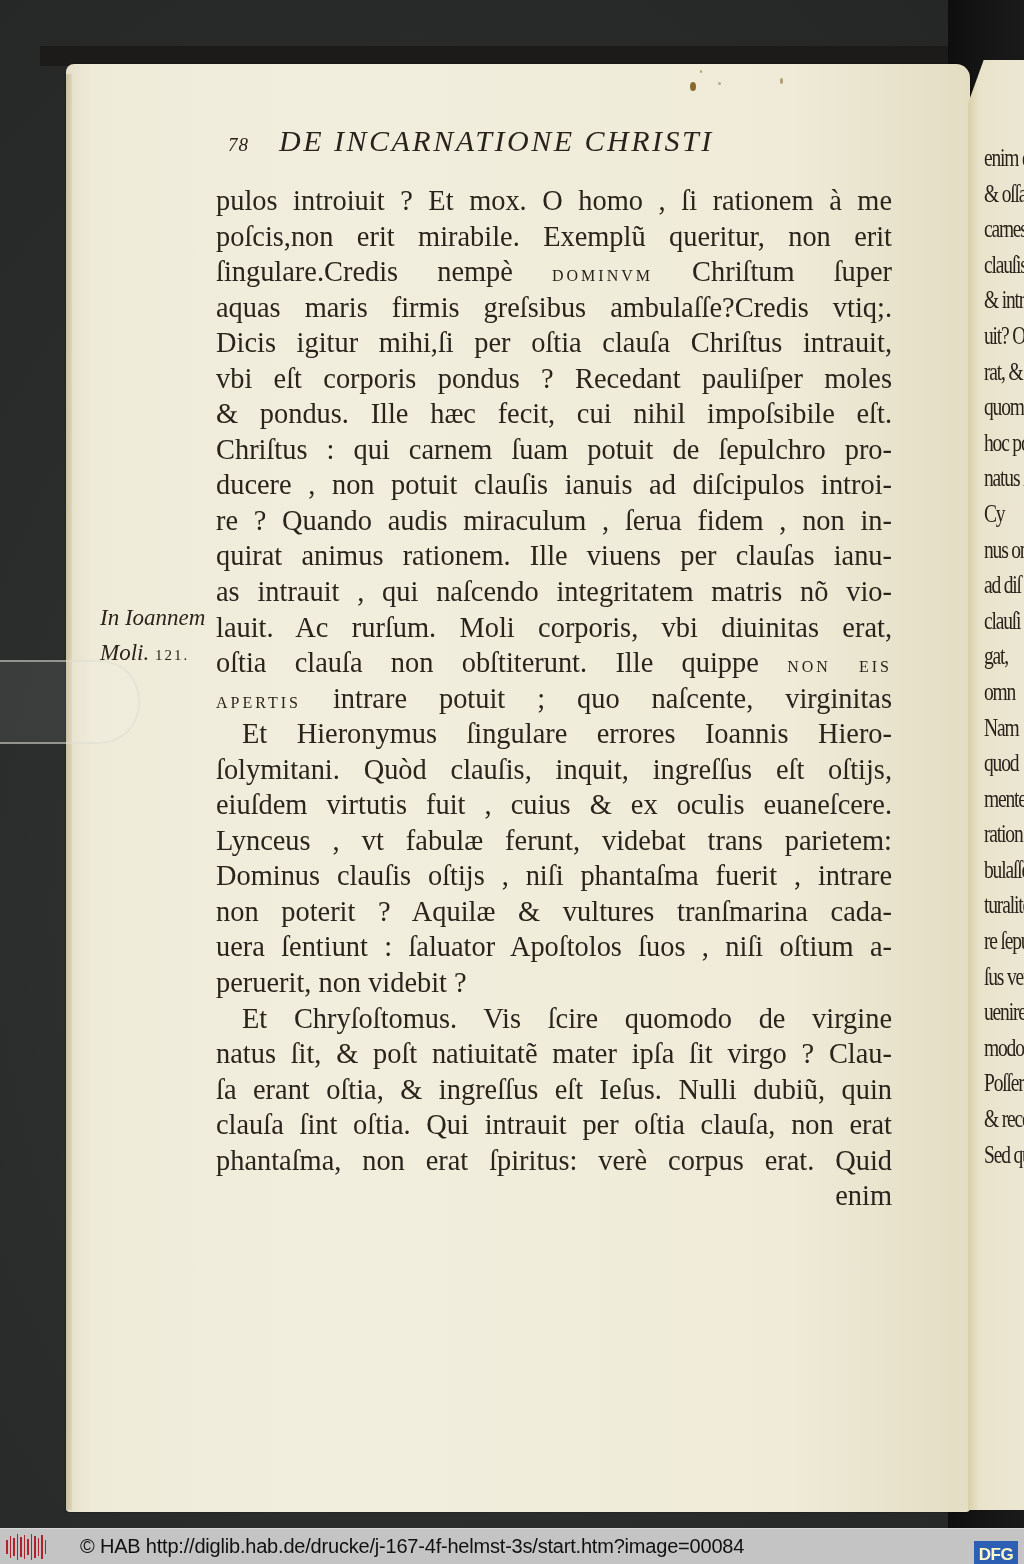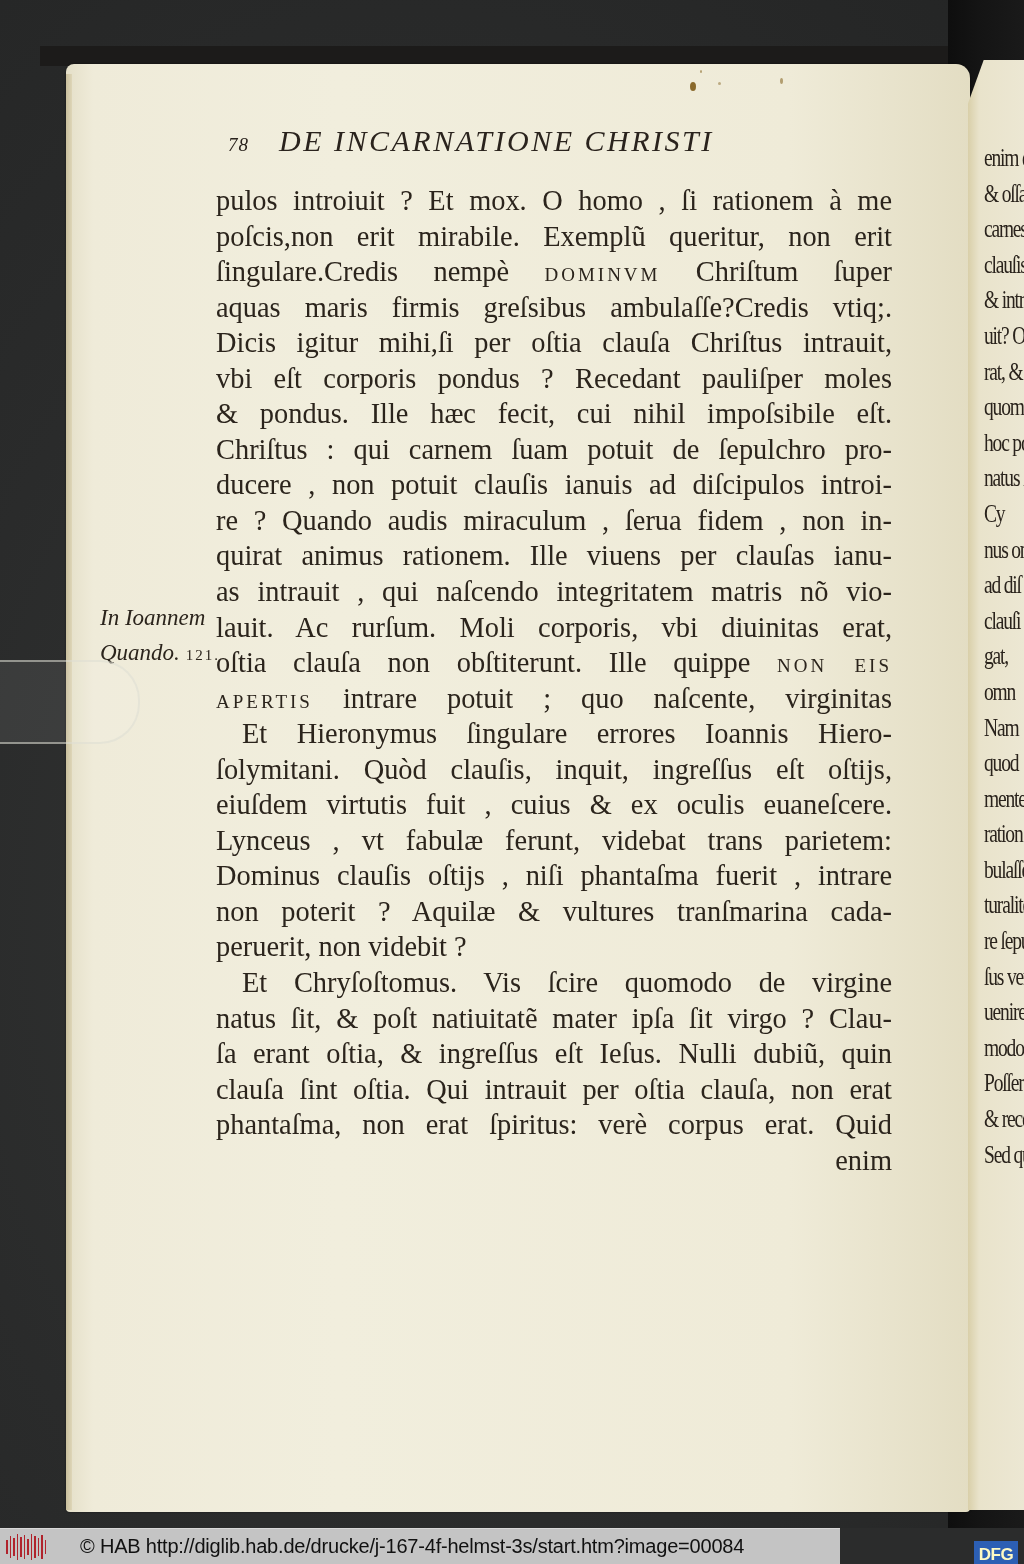--- a/index.html
+++ b/index.html
@@ -59,21 +59,21 @@
   .body-text {
     position: absolute; left: 216px; top: 170px; width: 676px;
     font-family: "Liberation Serif", serif; font-size: 28.4px; color: #2b241c;
     line-height: 35.55px;
     margin-top: 13px;
   }
   .body-text .line { height: 35.55px; white-space: nowrap; text-align: justify; text-align-last: justify; }
   .body-text .line.indent { padding-left: 26px; }
   .body-text .line.last { text-align-last: left; }
   .body-text .line.right { text-align: right; text-align-last: right; }
-  .sc { font-size: 19px; letter-spacing: 3px; }
+  .sc { font-size: 16px; letter-spacing: 3px; }
 
   .marginal-note {
     position: absolute; left: 100px; top: 600px; width: 120px;
     font-family: "Liberation Serif", serif; font-style: italic;
     font-size: 23px; color: #2b241c; line-height: 35px; white-space: nowrap;
   }
   .marginal-note .num { font-style: normal; font-size: 15px; letter-spacing: 2px; }
 
   .stain {
     position: absolute; border-radius: 50%; background: #8a6a2c;
@@ -82,21 +82,21 @@
   
   .clip {
     position: absolute; left: 0; top: 660px; width: 140px; height: 84px;
     border: 2px solid rgba(220,220,210,0.55);
     border-left: none; border-radius: 0 40px 40px 0;
     background: rgba(255,255,255,0.08);
   }
 
   
   .footer {
-    position: absolute; left: 0; top: 1528px; width: 840px; height: 36px;
+    position: absolute; left: 0; top: 1528px; width: 1024px; height: 36px;
     background: #c4c4c4; display: flex; align-items: center;
     border-top: 1px solid #d8d8d8;
   }
   .hab-logo {
     position: absolute; left: 6px; top: 5px; width: 40px; height: 26px;
     display: flex; gap: 2px; align-items: center;
   }
   .hab-logo span { display: block; width: 2px; background: #b0232c; }
   .footer-url {
     position: absolute; left: 80px; top: 6px;
@@ -157,21 +157,21 @@
   <div class="stain" style="left:700px;top:70px;width:2px;height:3px;opacity:.6"></div>
   <div class="stain" style="left:718px;top:82px;width:3px;height:3px;opacity:.5"></div>
   <div class="stain" style="left:780px;top:78px;width:3px;height:6px;opacity:.6"></div>
 
   <div class="running-head">
     <span class="folio">78</span><span>DE INCARNATIONE CHRISTI</span>
   </div>
 
   <div class="marginal-note">
     <div>In Ioannem</div>
-    <div><span>Quando.</span> <span class="num">121.</span></div>
+    <div><span>Moli.</span> <span class="num">121.</span></div>
   </div>
 
   <div class="body-text" id="body-text">
       <div class="line">pulos introiuit ? Et mox. O homo , ſi rationem à me</div>
       <div class="line">poſcis,non erit mirabile. Exemplũ queritur, non erit</div>
       <div class="line"><span>ſingulare.Credis nempè </span><span class="sc">DOMINVM</span><span> Chriſtum ſuper</span></div>
       <div class="line">aquas maris firmis greſsibus ambulaſſe?Credis vtiq;.</div>
       <div class="line">Dicis igitur mihi,ſi per oſtia clauſa Chriſtus intrauit,</div>
       <div class="line">vbi eſt corporis pondus ? Recedant pauliſper moles</div>
       <div class="line">&amp; pondus. Ille hæc fecit, cui nihil impoſsibile eſt.</div>
@@ -182,20 +182,21 @@
       <div class="line">as intrauit , qui naſcendo integritatem matris nõ vio-</div>
       <div class="line">lauit. Ac rurſum. Moli corporis, vbi diuinitas erat,</div>
       <div class="line"><span>oſtia clauſa non obſtiterunt. Ille quippe </span><span class="sc">NON EIS</span><span></span></div>
       <div class="line"><span></span><span class="sc">APERTIS</span><span> intrare potuit ; quo naſcente, virginitas</span></div>
       <div class="line indent">Et Hieronymus ſingulare errores Ioannis Hiero-</div>
       <div class="line">ſolymitani. Quòd clauſis, inquit, ingreſſus eſt oſtijs,</div>
       <div class="line">eiuſdem virtutis fuit , cuius &amp; ex oculis euaneſcere.</div>
       <div class="line">Lynceus , vt fabulæ ferunt, videbat trans parietem:</div>
       <div class="line">Dominus clauſis oſtijs , niſi phantaſma fuerit , intrare</div>
       <div class="line">non poterit ? Aquilæ &amp; vultures tranſmarina cada-</div>
+      <div class="line">uera ſentiunt : ſaluator Apoſtolos ſuos , niſi oſtium a-</div>
       <div class="line last">peruerit, non videbit ?</div>
       <div class="line indent">Et Chryſoſtomus. Vis ſcire quomodo de virgine</div>
       <div class="line">natus ſit, &amp; poſt natiuitatẽ mater ipſa ſit virgo ? Clau-</div>
       <div class="line">ſa erant oſtia, &amp; ingreſſus eſt Ieſus. Nulli dubiũ, quin</div>
       <div class="line">clauſa ſint oſtia. Qui intrauit per oſtia clauſa, non erat</div>
       <div class="line">phantaſma, non erat ſpiritus: verè corpus erat. Quid</div>
       <div class="line right">enim</div>
     </div>
 
   <div class="clip"></div>

